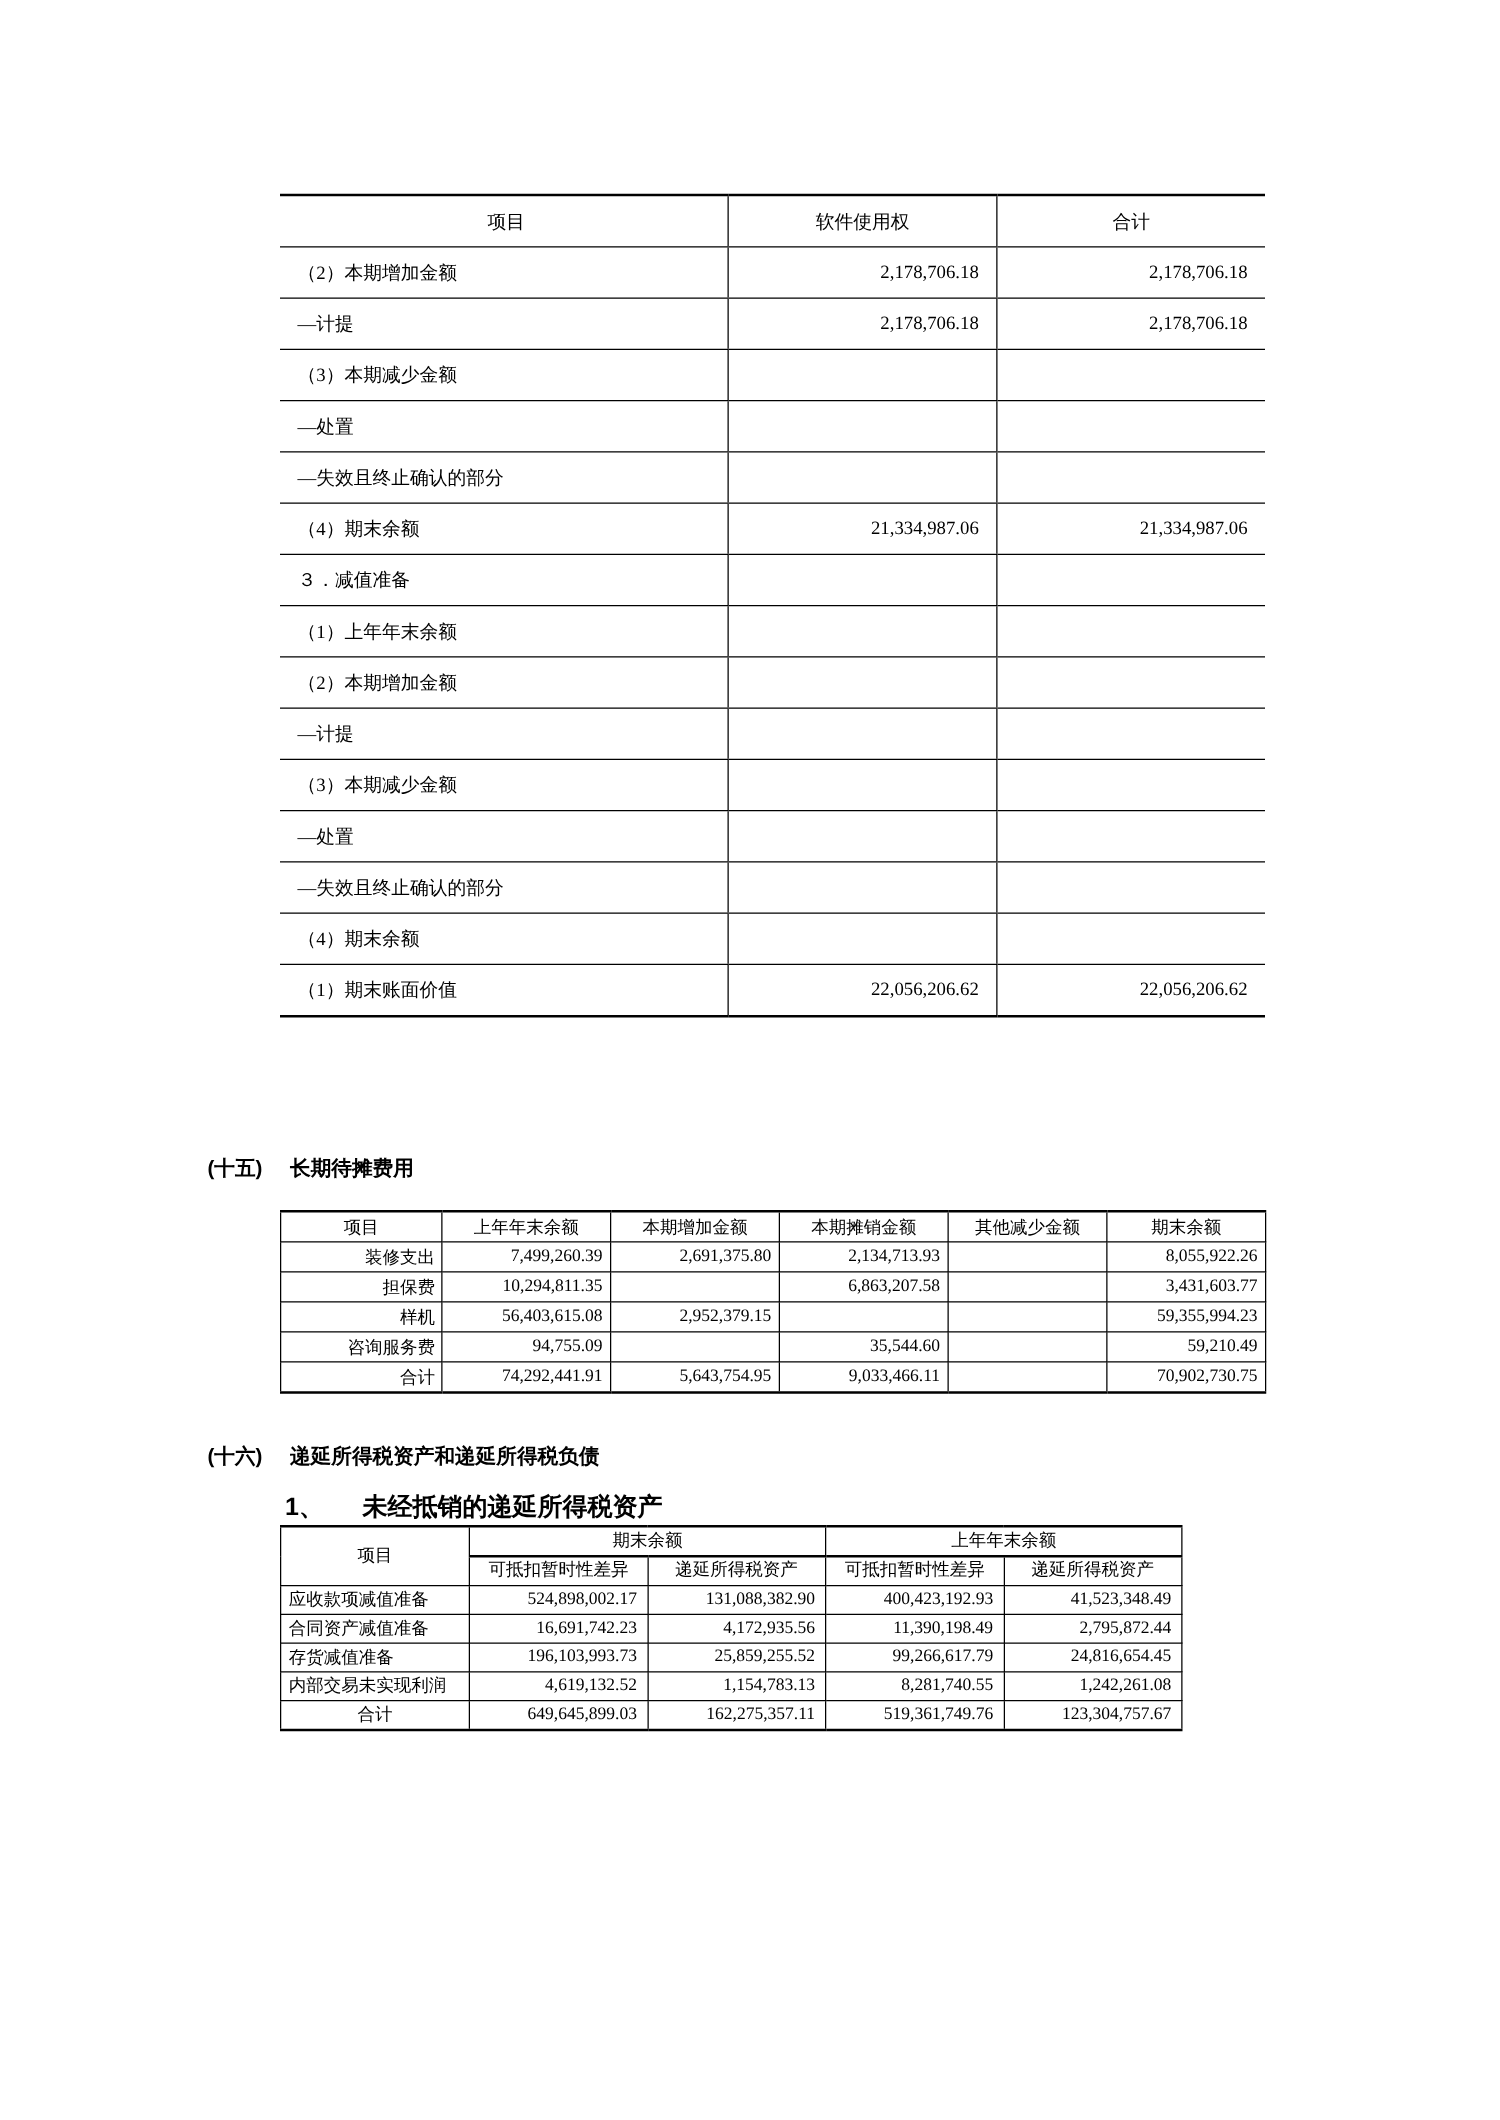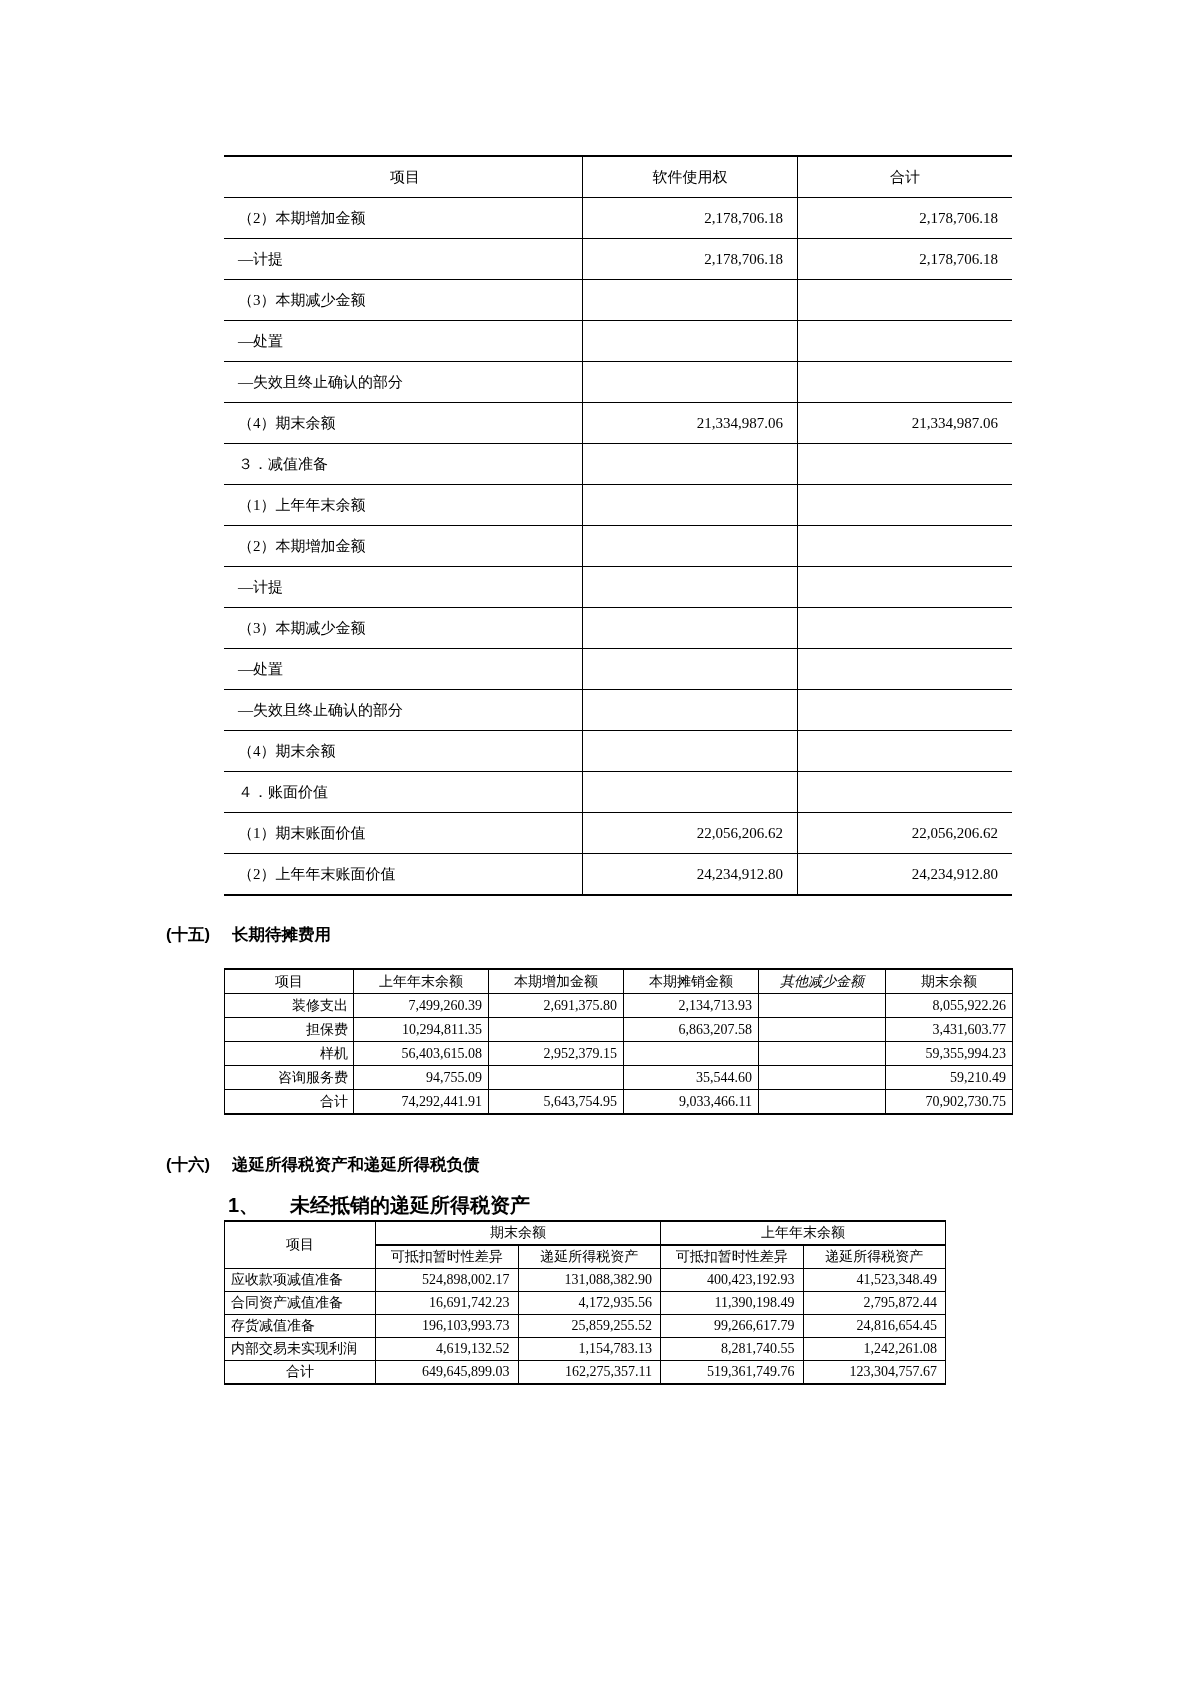--- a/index.html
+++ b/index.html
@@ -124,21 +124,21 @@
   }
   table.t2 tbody tr:last-child td {
     border-bottom: 2.5px solid #000;
   }
   table.t2 td.lbl { text-align: right; }
   table.t2 td.val { text-align: right; padding-right: 6px; }
   .t2-c0 { width: 118px; }
   .t2-c1 { width: 124px; }
   .t2-c2 { width: 124px; }
   .t2-c3 { width: 124px; }
-  .t2-c4 { width: 116px; font-style: italic; }
+  .t2-c4 { width: 116px; }
   .t2-c5 { width: 116px; }
 
   
   .t3-wrap {
     position: absolute;
     left: 224px;
     top: 1196px;
     width: 722px;
   }
   table.t3 {
@@ -247,33 +247,23 @@
           <td class="c-item">—失效且终止确认的部分</td>
           <td class="c-num"></td>
           <td class="c-num2"></td>
         </tr>
         <tr>
           <td class="c-item">（4）期末余额</td>
           <td class="c-num"></td>
           <td class="c-num2"></td>
         </tr>
         <tr>
-          <td class="c-item">４．账面价值</td>
-          <td class="c-num"></td>
-          <td class="c-num2"></td>
-        </tr>
-        <tr>
           <td class="c-item">（1）期末账面价值</td>
           <td class="c-num">22,056,206.62</td>
           <td class="c-num2">22,056,206.62</td>
-        </tr>
-        <tr>
-          <td class="c-item">（2）上年年末账面价值</td>
-          <td class="c-num">24,234,912.80</td>
-          <td class="c-num2">24,234,912.80</td>
         </tr>
       </tbody>
     </table>
   </div>
 
   <div class="sec-head" style="left:166px; top:900px;">
     <span class="num">(十五)</span><span>长期待摊费用</span>
   </div>
 
   <div class="t2-wrap">

